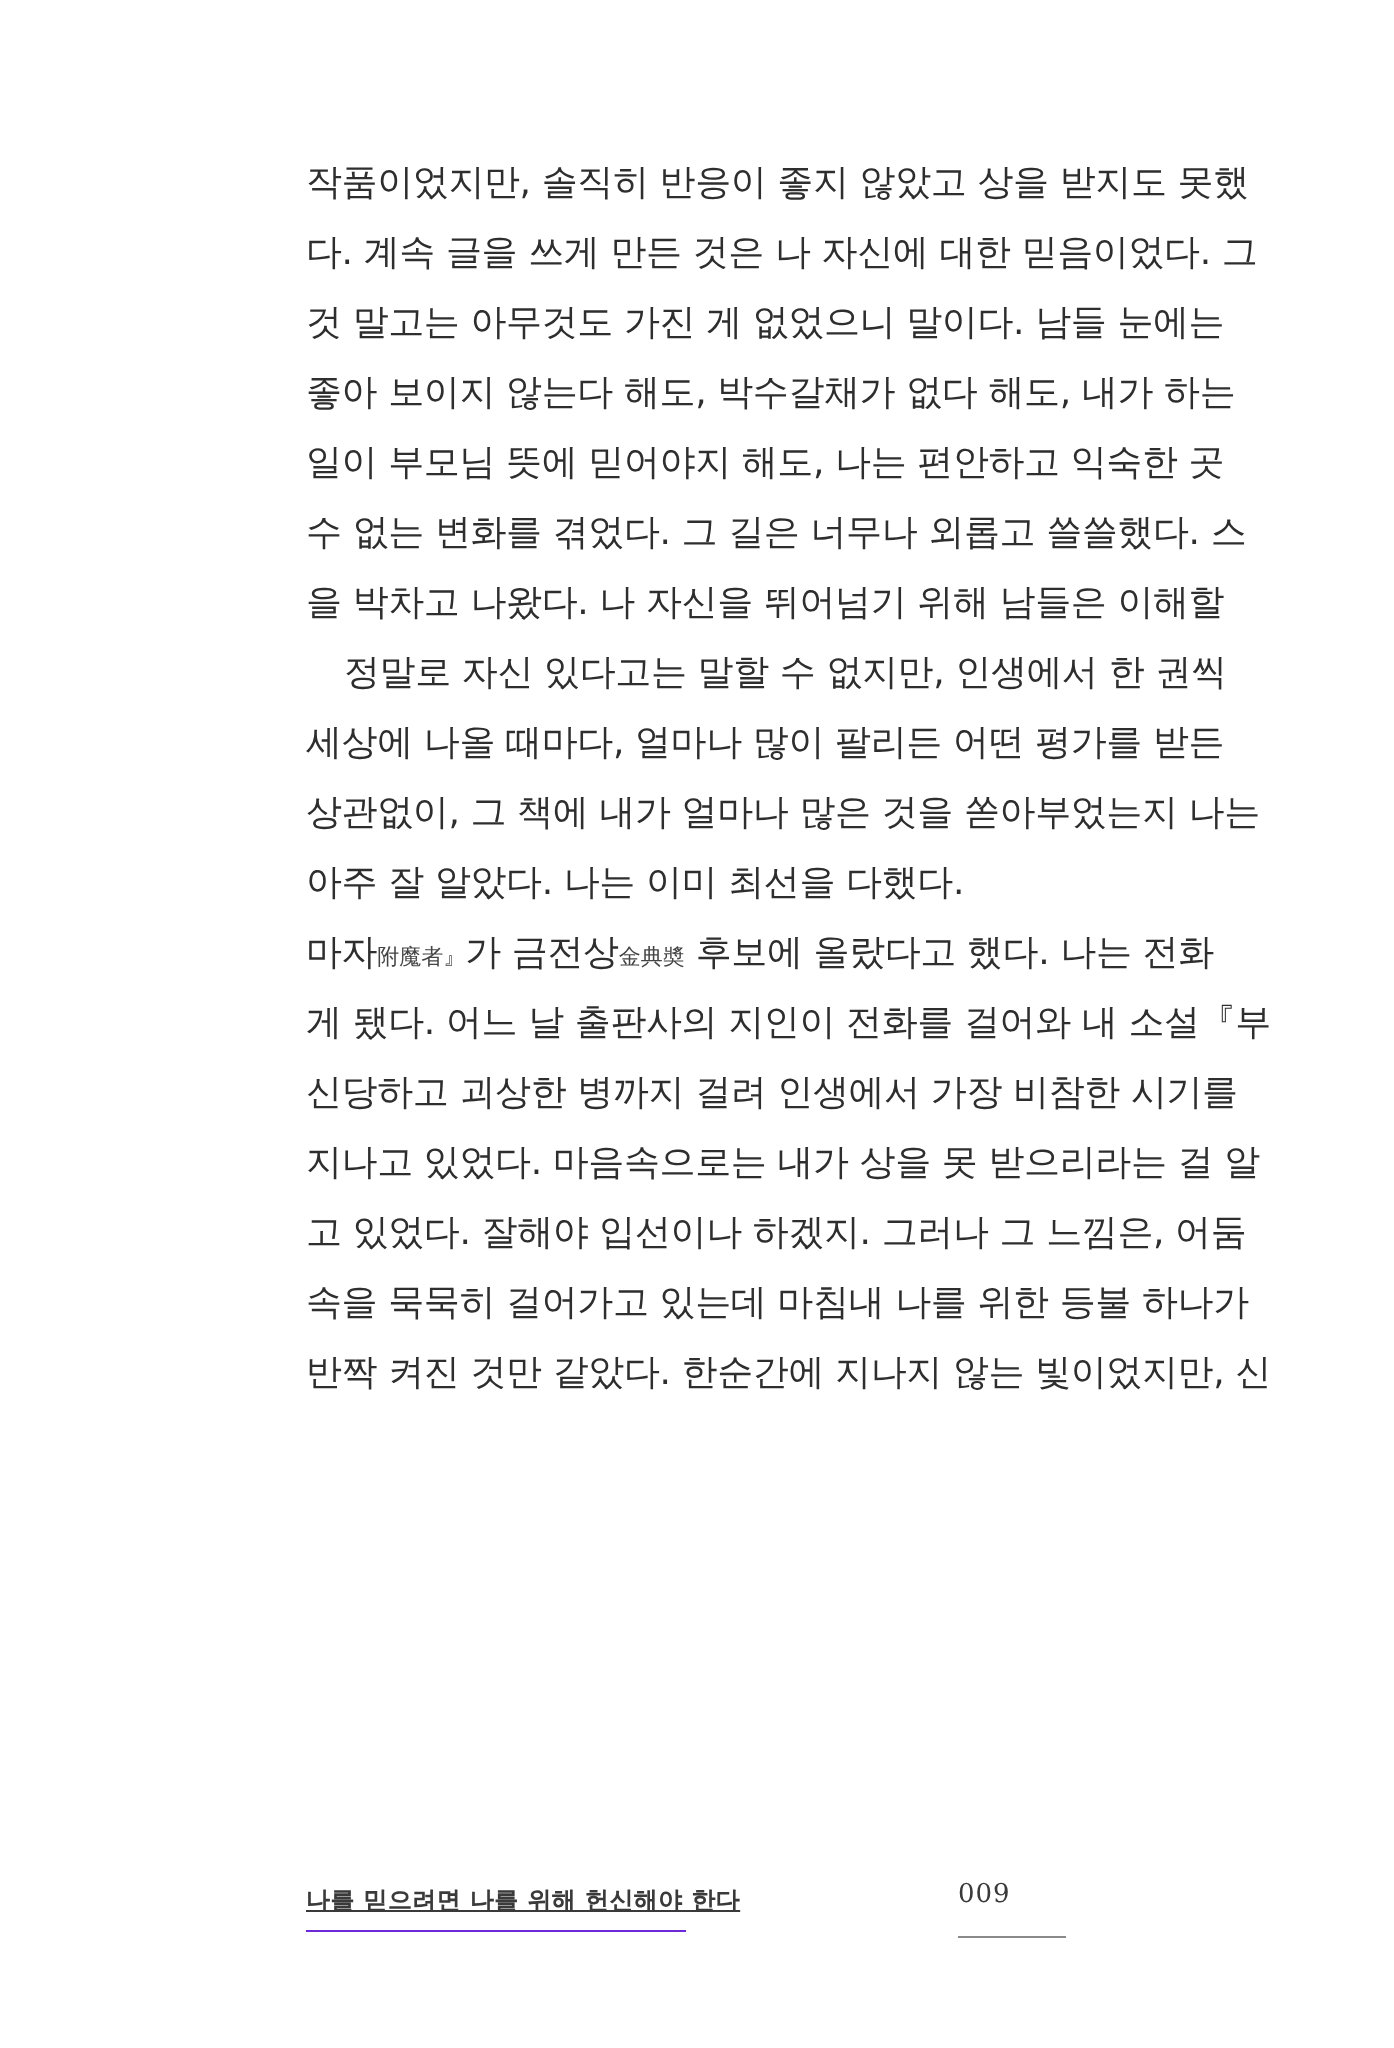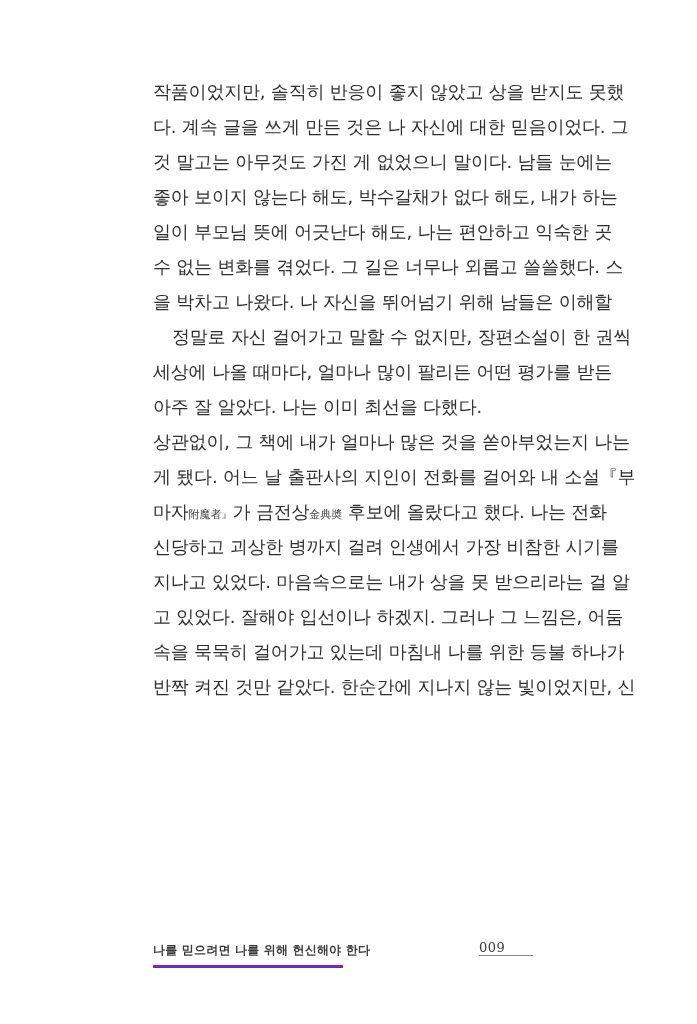--- a/index.html
+++ b/index.html
@@ -51,57 +51,58 @@
     .footer-title {
       position: absolute;
       left: 153px;
       top: 942px;
       width: 190px;
       font-size: 12px;
       color: #3a3a3a;
       font-weight: bold;
       letter-spacing: 0.2px;
       padding-bottom: 6px;
-      border-bottom: 3px solid #6d28d9;
+      border-bottom: 1px solid #6d28d9;
       white-space: nowrap;
+      text-decoration: underline;
     }
     .footer-page {
       position: absolute;
       left: 479px;
       top: 940px;
       width: 54px;
       font-family: "DejaVu Serif", "Liberation Serif", serif;
       font-size: 13px;
       color: #3a3a3a;
       letter-spacing: 0.5px;
-      padding-bottom: 0;
+      padding-bottom: 13px;
       border-bottom: 1px solid #8a8a8a;
     }
   </style>
 </head>
 <body>
 
 <div class="page">
 
   <div class="body-text">
     <span class="line">작품이었지만, 솔직히 반응이 좋지 않았고 상을 받지도 못했</span>
     <span class="line">다. 계속 글을 쓰게 만든 것은 나 자신에 대한 믿음이었다. 그</span>
     <span class="line">것 말고는 아무것도 가진 게 없었으니 말이다. 남들 눈에는</span>
     <span class="line">좋아 보이지 않는다 해도, 박수갈채가 없다 해도, 내가 하는</span>
-    <span class="line">일이 부모님 뜻에 어긋난다 해도, 나는 편안하고 익숙한 곳</span>
+    <span class="line">일이 부모님 뜻에 믿어야지 해도, 나는 편안하고 익숙한 곳</span>
     <span class="line">수 없는 변화를 겪었다. 그 길은 너무나 외롭고 쓸쓸했다. 스</span>
     <span class="line">을 박차고 나왔다. 나 자신을 뛰어넘기 위해 남들은 이해할</span>
 
-    <span class="line indent">정말로 자신 걸어가고 말할 수 없지만, 장편소설이 한 권씩</span>
+    <span class="line indent">정말로 자신 있다고는 말할 수 없지만, 인생에서 한 권씩</span>
     <span class="line">세상에 나올 때마다, 얼마나 많이 팔리든 어떤 평가를 받든</span>
+    <span class="line">상관없이, 그 책에 내가 얼마나 많은 것을 쏟아부었는지 나는</span>
     <span class="line last">아주 잘 알았다. 나는 이미 최선을 다했다.</span>
-    <span class="line">상관없이, 그 책에 내가 얼마나 많은 것을 쏟아부었는지 나는</span>
 
+    <span class="line"><span>마자</span><span class="hanja">附魔者』</span><span>가 금전상</span><span class="hanja">金典奬</span><span> 후보에 올랐다고 했다. 나는 전화</span></span>
     <span class="line">게 됐다. 어느 날 출판사의 지인이 전화를 걸어와 내 소설『부</span>
-    <span class="line"><span>마자</span><span class="hanja">附魔者』</span><span>가 금전상</span><span class="hanja">金典奬</span><span> 후보에 올랐다고 했다. 나는 전화</span></span>
     <span class="line">신당하고 괴상한 병까지 걸려 인생에서 가장 비참한 시기를</span>
     <span class="line">지나고 있었다. 마음속으로는 내가 상을 못 받으리라는 걸 알</span>
     <span class="line">고 있었다. 잘해야 입선이나 하겠지. 그러나 그 느낌은, 어둠</span>
     <span class="line">속을 묵묵히 걸어가고 있는데 마침내 나를 위한 등불 하나가</span>
     <span class="line">반짝 켜진 것만 같았다. 한순간에 지나지 않는 빛이었지만, 신</span>
   </div>
 
   <div class="footer-title">나를 믿으려면 나를 위해 헌신해야 한다</div>
   <div class="footer-page">009</div>
 

